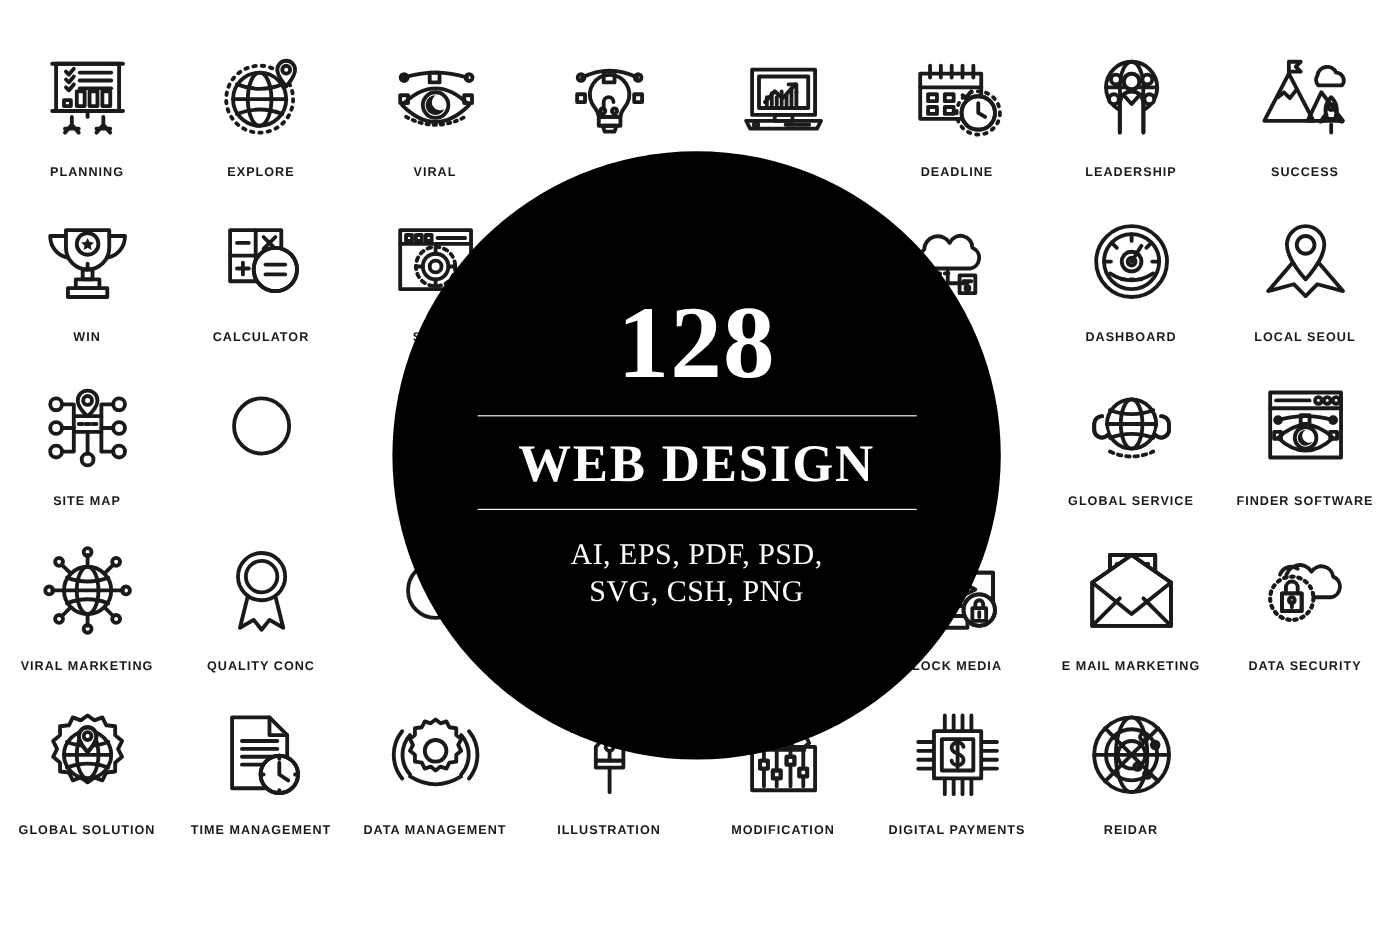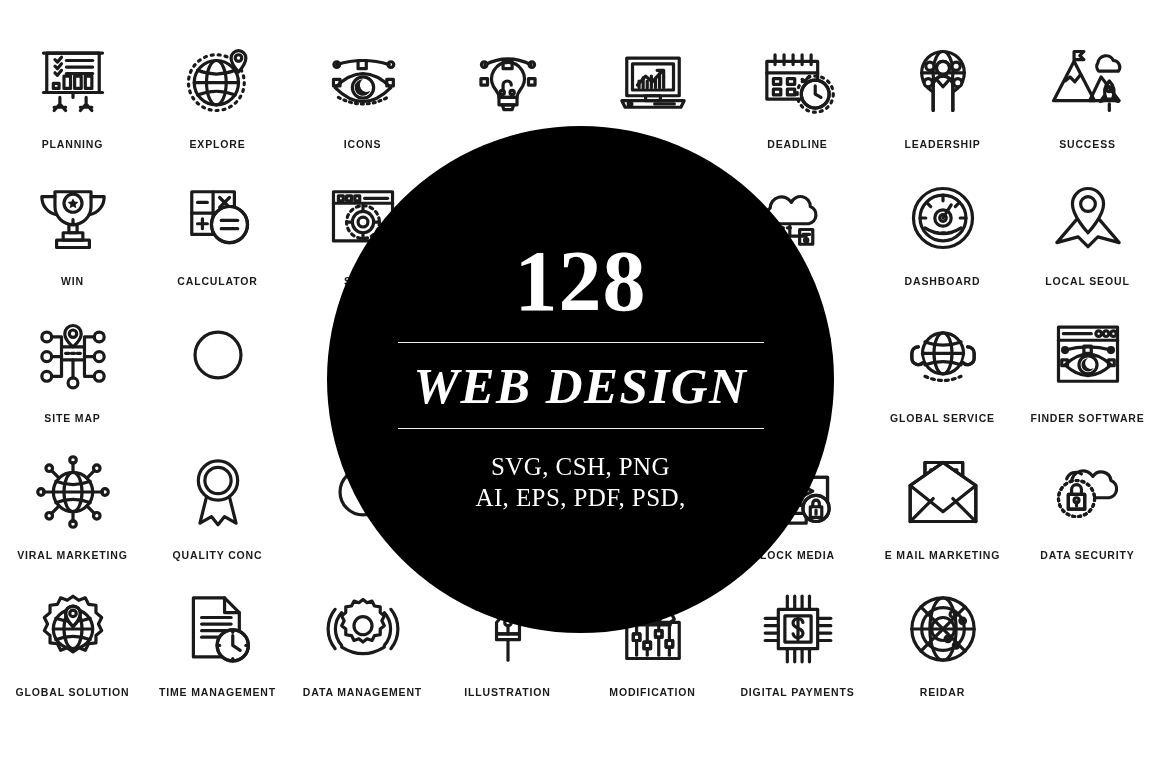--- a/index.html
+++ b/index.html
@@ -93,26 +93,25 @@
     width: 366px;
     height: 1px;
     background: #ffffff;
     opacity: 0.95;
   }
   .badge-title {
     text-align: center;
     padding: 14px 0 12px 0;
   }
   .badge-title .l1 {
-    font-size: 51px;
+    font-size: 44px;
     font-weight: 700;
     letter-spacing: 1.5px;
     line-height: 1.16;
     display: block;
-    font-style: italic;
   }
   .badge-title .l2 {
     font-size: 44px;
     font-weight: 700;
     letter-spacing: 1.5px;
     line-height: 1.16;
     display: block;
   }
   .badge-formats {
     margin-top: 22px;
@@ -179,21 +178,21 @@
           <path d="M50 48 a10 10 0 1 0 9 14 a8 8 0 0 1 -9 -14 z" fill="#1a1a1a" stroke="none"></path>
           <path d="M18 30 q32 -10 64 0"></path>
           <rect x="44" y="25" width="10" height="10"></rect>
           <circle cx="18" cy="30" r="3.5"></circle>
             <circle cx="84" cy="30" r="3.5"></circle>
           <rect x="14" y="48" width="8" height="8"></rect>
           <rect x="79" y="48" width="8" height="8"></rect>
           <path d="M20 70 q30 16 60 0" stroke-dasharray="2 4"></path>
         </svg>
       </div>
-      <div class="cap">ICONS</div>
+      <div class="cap">VIRAL</div>
     </div>
 
     <div class="cell">
       <div class="glyph">
         <svg viewBox="0 0 100 100" fill="none" stroke="#1a1a1a" stroke-width="3.2" stroke-linecap="round" stroke-linejoin="round">
           <path d="M32 56 a20 20 0 1 1 36 0 c-3 6 -7 8 -7 14 h-22 c0 -6 -4 -8 -7 -14 z"></path>
           <rect x="39" y="70" width="22" height="9"></rect>
           <path d="M43 79 h14 l-2 6 h-10 z"></path>
           <path d="M44 62 v-7 a5 5 0 0 1 10 0"></path>
           <circle cx="43" cy="64" r="2.6"></circle>
@@ -807,18 +806,18 @@
   </div>
 
   <div class="badge">
     <div class="badge-count">128</div>
     <div class="rule"></div>
     <div class="badge-title">
       <span class="l1">WEB DESIGN</span>
     </div>
     <div class="rule"></div>
     <div class="badge-formats">
+      <span>AI, EPS, PDF, PSD,</span>
       <span>SVG, CSH, PNG</span>
-      <span>AI, EPS, PDF, PSD,</span>
     </div>
   </div>
 
 </div>
 
 </body></html>

